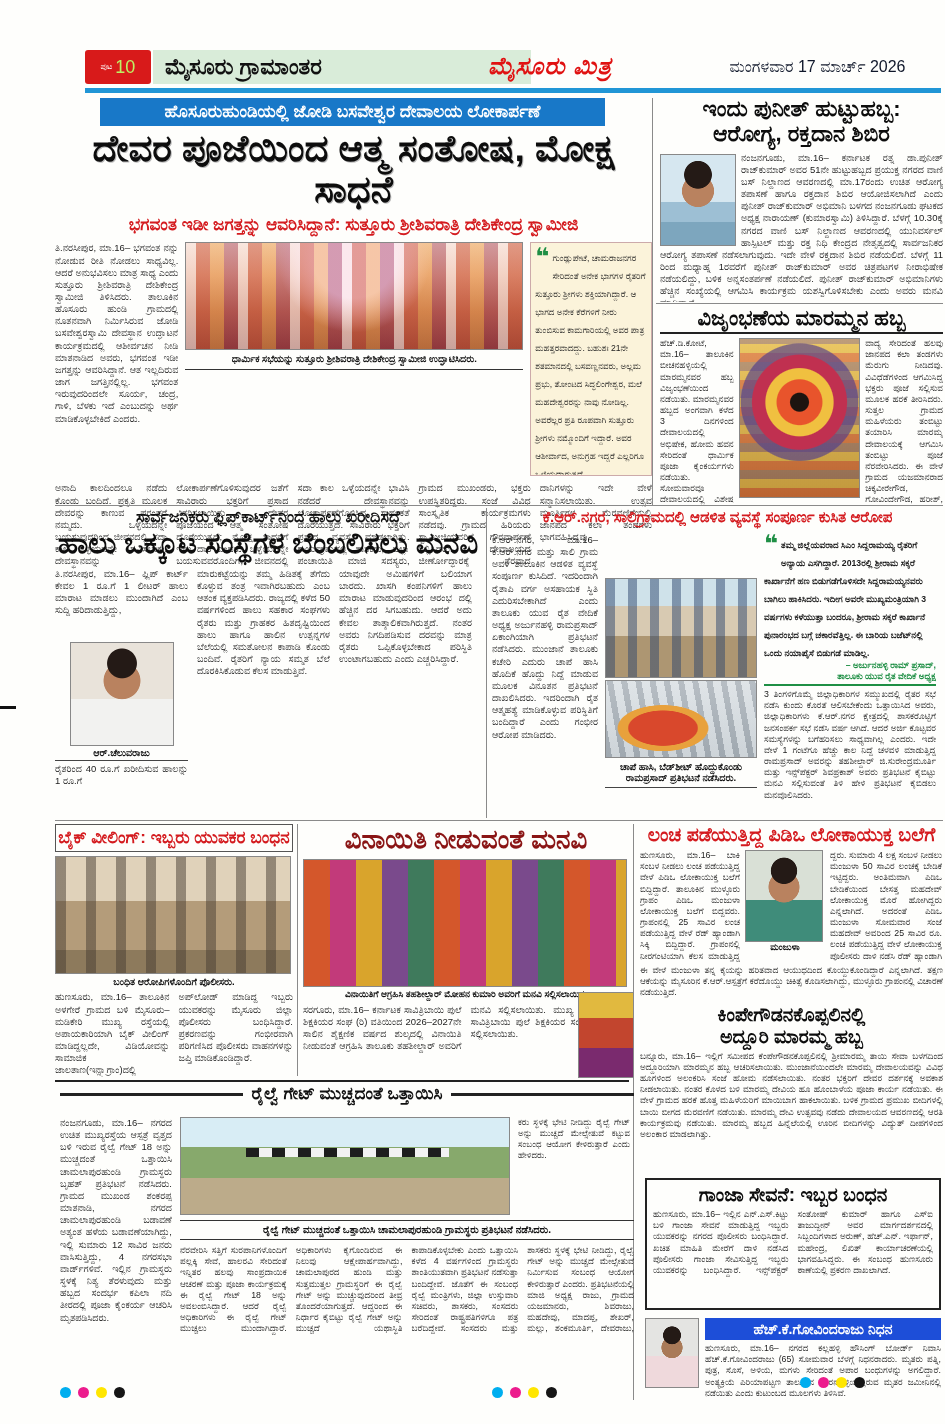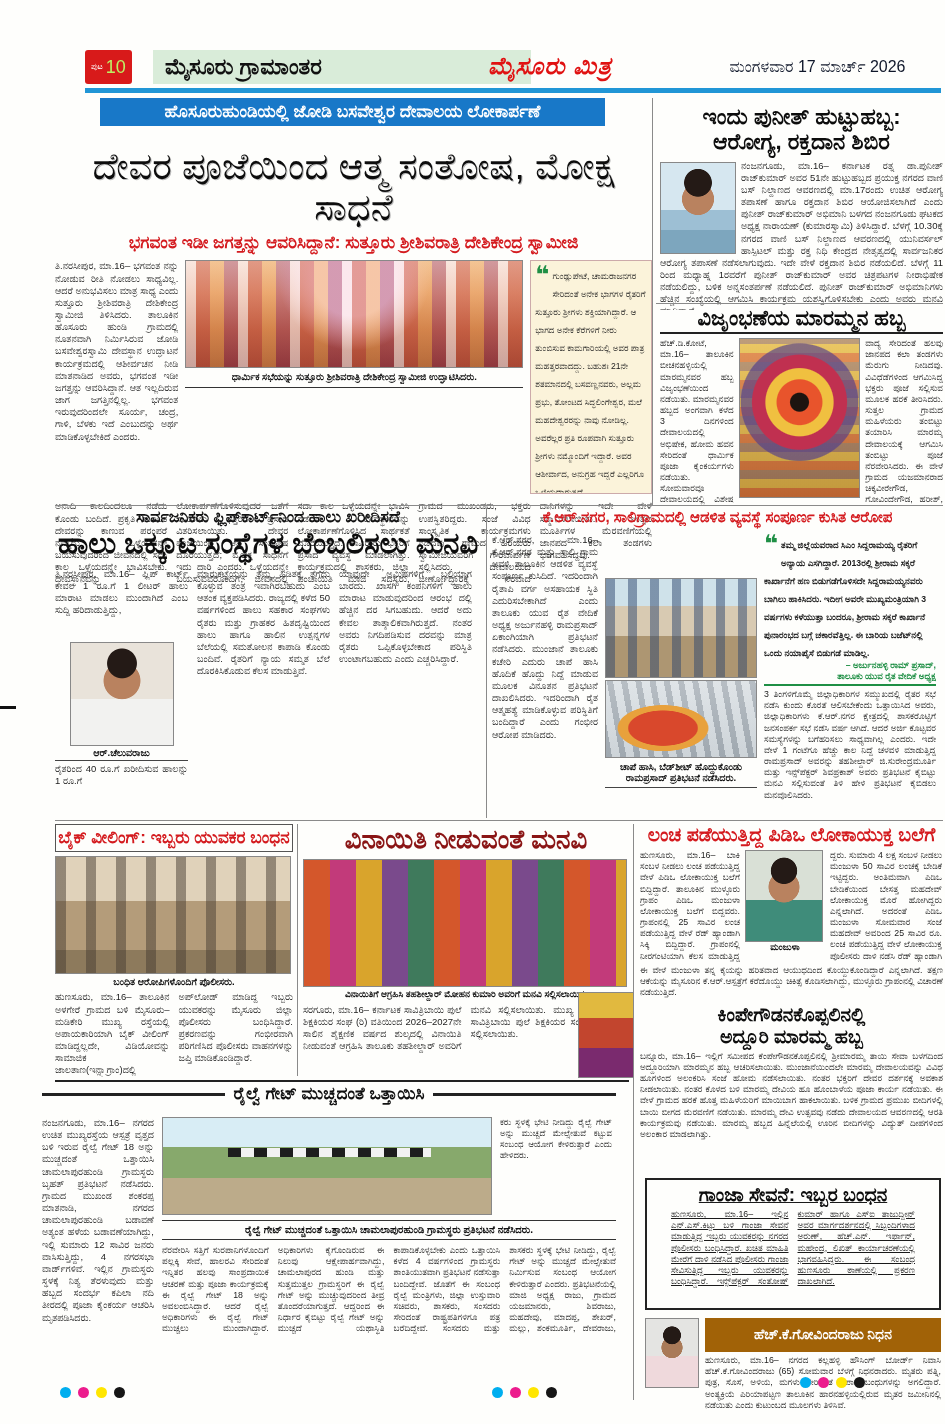--- a/index.html
+++ b/index.html
@@ -63,60 +63,60 @@
     radial-gradient(circle at 50% 24%, #241a16 0 15%, transparent 16%),
     radial-gradient(circle at 50% 42%, #a97a58 0 22%, transparent 23%),
     linear-gradient(180deg,#e4e4e2 0 55%,#efd9dc 55%);}
 </style>
 </head>
 <body>
 
 <div id="paper">
 
   <div class="abs" style="left:0;top:0;width:945px;height:96px;">
-    <div class="abs" style="left:85px;top:50px;width:47px;height:34px;background:#d81a1a;border-radius:3px;display:flex;align-items:center;justify-content:center;">
+    <div class="abs" style="left:85px;top:50px;width:66px;height:34px;background:#d81a1a;border-radius:3px;display:flex;align-items:center;justify-content:center;">
       <span style="color:#fff;font-size:8px;margin-right:3px;">ಪುಟ</span>
       <span style="color:#bef264;font-size:18px;font-weight:normal;line-height:1;">10</span>
     </div>
     <div class="abs" style="left:153px;top:50px;width:378px;height:34px;background:#d9ecd9;display:flex;align-items:center;">
       <span style="font-size:22px;font-weight:bold;color:#111;padding-left:12px;">ಮೈಸೂರು ಗ್ರಾಮಾಂತರ</span>
     </div>
     <div class="abs c" style="left:440px;top:52px;width:220px;">
       <span style="color:#e01212;font-size:24px;font-weight:bold;letter-spacing:1px;font-style:italic;">ಮೈಸೂರು ಮಿತ್ರ</span>
     </div>
     <div class="abs c" style="left:695px;top:58px;width:245px;font-size:16px;color:#0f172a;">ಮಂಗಳವಾರ 17 ಮಾರ್ಚ್ 2026</div>
     <div class="abs" style="left:85px;top:88px;width:856px;height:5px;background:#2196d6;"></div>
   </div>
 
   <div class="abs" style="left:0;top:706px;width:16px;height:3px;background:#111;"></div>
 
   <div class="abs" style="left:55px;top:98px;width:597px;height:407px;">
     <div style="margin-left:45px;width:505px;height:28px;background:#1878c8;display:flex;align-items:center;justify-content:center;">
       <span style="color:#fff;font-size:17px;font-weight:bold;">ಹೊಸೂರುಹುಂಡಿಯಲ್ಲಿ ಜೋಡಿ ಬಸವೇಶ್ವರ ದೇವಾಲಯ ಲೋಕಾರ್ಪಣೆ</span>
     </div>
-    <div class="c" style="font-size:37px;font-weight:400;color:#0d0d0d;margin-top:21px;line-height:1.1;text-shadow:1px 1px 0 #bbb;">ದೇವರ ಪೂಜೆಯಿಂದ ಆತ್ಮ ಸಂತೋಷ, ಮೋಕ್ಷ ಸಾಧನೆ</div>
+    <div class="c" style="font-size:37px;font-weight:700;color:#0d0d0d;margin-top:3px;line-height:1.1;text-shadow:1px 1px 0 #bbb;">ದೇವರ ಪೂಜೆಯಿಂದ ಆತ್ಮ ಸಂತೋಷ, ಮೋಕ್ಷ ಸಾಧನೆ</div>
     <div class="c" style="font-size:17px;font-weight:bold;color:#d41b1f;margin-top:5px;">ಭಗವಂತ ಇಡೀ ಜಗತ್ತನ್ನು ಆವರಿಸಿದ್ದಾನೆ: ಸುತ್ತೂರು ಶ್ರೀಶಿವರಾತ್ರಿ ದೇಶಿಕೇಂದ್ರ ಸ್ವಾಮೀಜಿ</div>
     <div style="display:flex;margin-top:7px;gap:7px;">
       <div class="bt j" style="width:128px;height:230px;">ತಿ.ನರಸೀಪುರ, ಮಾ.16– ಭಗವಂತ ನನ್ನು ನೋಡುವ ರೀತಿ ನೋಡಲು ಸಾಧ್ಯವಿಲ್ಲ. ಆದರೆ ಅನುಭವಿಸಲು ಮಾತ್ರ ಸಾಧ್ಯ ಎಂದು ಸುತ್ತೂರು ಶ್ರೀಶಿವರಾತ್ರಿ ದೇಶಿಕೇಂದ್ರ ಸ್ವಾಮೀಜಿ ತಿಳಿಸಿದರು. ತಾಲೂಕಿನ ಹೊಸೂರು ಹುಂಡಿ ಗ್ರಾಮದಲ್ಲಿ ನೂತನವಾಗಿ ನಿರ್ಮಿಸಿರುವ ಜೋಡಿ ಬಸವೇಶ್ವರಸ್ವಾಮಿ ದೇವಸ್ಥಾನ ಉದ್ಘಾಟನೆ ಕಾರ್ಯಕ್ರಮದಲ್ಲಿ ಆಶೀರ್ವಚನ ನೀಡಿ ಮಾತನಾಡಿದ ಅವರು, ಭಗವಂತ ಇಡೀ ಜಗತ್ತನ್ನು ಆವರಿಸಿದ್ದಾನೆ. ಆತ ಇಲ್ಲದಿರುವ ಜಾಗ ಜಗತ್ತಿನಲ್ಲಿಲ್ಲ. ಭಗವಂತ ಇರುವುದರಿಂದಲೇ ಸೂರ್ಯ, ಚಂದ್ರ, ಗಾಳಿ, ಬೆಳಕು ಇದೆ ಎಂಬುದನ್ನು ಅರ್ಥ ಮಾಡಿಕೊಳ್ಳಬೇಕಿದೆ ಎಂದರು.</div>
       <div style="width:338px;">
         <div class="photo p-temple" style="width:338px;height:108px;"></div>
         <div class="cap c" style="margin-top:3px;border-bottom:1px solid #333;padding-bottom:4px;">ಧಾರ್ಮಿಕ ಸಭೆಯನ್ನು ಸುತ್ತೂರು ಶ್ರೀಶಿವರಾತ್ರಿ ದೇಶಿಕೇಂದ್ರ ಸ್ವಾಮೀಜಿ ಉದ್ಘಾಟಿಸಿದರು.</div>
       </div>
       <div style="width:116px;height:224px;background:#fbf3da;border:1px solid #caa;padding:4px;overflow:hidden;">
         <span class="qmark">❝</span>
         <span class="bts j" style="display:inline;font-size:8.6px;">ಗುಂಡ್ಲುಪೇಟೆ, ಚಾಮರಾಜನಗರ ಸೇರಿದಂತೆ ಅನೇಕ ಭಾಗಗಳ ರೈತರಿಗೆ ಸುತ್ತೂರು ಶ್ರೀಗಳು ಶಕ್ತಿಯಾಗಿದ್ದಾರೆ. ಆ ಭಾಗದ ಅನೇಕ ಕೆರೆಗಳಿಗೆ ನೀರು ತುಂಬಿಸುವ ಕಾಮಗಾರಿಯಲ್ಲಿ ಅವರ ಪಾತ್ರ ಮಹತ್ತರವಾದದ್ದು. ಬಹುಶಃ 21ನೇ ಶತಮಾನದಲ್ಲಿ ಬಸವಣ್ಣನವರು, ಅಲ್ಲಮ ಪ್ರಭು, ತೋಂಟದ ಸಿದ್ಧಲಿಂಗೇಶ್ವರ, ಮಲೆ ಮಹದೇಶ್ವರರನ್ನು ನಾವು ನೋಡಿಲ್ಲ. ಅವರೆಲ್ಲರ ಪ್ರತಿ ರೂಪವಾಗಿ ಸುತ್ತೂರು ಶ್ರೀಗಳು ನಮ್ಮೊಂದಿಗೆ ಇದ್ದಾರೆ. ಅವರ ಆಶೀರ್ವಾದ, ಅನುಗ್ರಹ ಇದ್ದರೆ ಎಲ್ಲರಿಗೂ ಒಳ್ಳೆಯದಾಗುತ್ತದೆ.</span>
         
       </div>
     </div>
     <div class="bt j cols5" style="margin-top:6px;height:152px;">ಅನಾದಿ ಕಾಲದಿಂದಲೂ ನಡೆದು ಕೊಂಡು ಬಂದಿದೆ. ಪ್ರಕೃತಿ ಮೂಲಕ ದೇವರನ್ನು ಕಾಣುವ ಪರಂಪರೆ ನಮ್ಮದು. ಒಳ್ಳೆಯದನ್ನೇ ಬಯಸುವುದರಿಂದ ಜೀವನದಲ್ಲಿ ಸದಾ ಕಾಲ ಒಳ್ಳೆಯದನ್ನೇ ಭಾವಿಸಬೇಕು. ದೇವಸ್ಥಾನವನ್ನು ಲೋಕಾರ್ಪಣೆಗೊಳಿಸುವುದರ ಜತೆಗೆ ಸಾವಿರಾರು ಭಕ್ತರಿಗೆ ಪ್ರಸಾದ ವಿತರಿಸಲಾಯಿತು. ದೇವರ ಪೂಜೆಯಿಂದ ಆತ್ಮ ಸಂತೋಷ ದೊರೆಯುತ್ತದೆ; ಮೋಕ್ಷ ಸಾಧನೆಗೆ ಇದು ದಾರಿ ಎಂದರು. ಒಳ್ಳೆಯದನ್ನೇ ಬಯಸುವವರೊಂದಿಗೆ, ಜೀವನದಲ್ಲಿ ಸದಾ ಕಾಲ ಒಳ್ಳೆಯದನ್ನೇ ಭಾವಿಸಿ ನಡೆದರೆ ದೇವಸ್ಥಾನವನ್ನು ಲೋಕಾರ್ಪಣೆಗೊಳಿಸಿದ ಸಾರ್ಥಕತೆ ದೊರೆಯುತ್ತದೆ. ಸಾವಿರಾರು ಭಕ್ತರಿಗೆ ಪ್ರಸಾದ ವ್ಯವಸ್ಥೆ ಮಾಡಲಾಗಿತ್ತು. ಕಾರ್ಯಕ್ರಮದಲ್ಲಿ ಶಾಸಕರು, ಜಿಲ್ಲಾ ಪಂಚಾಯಿತಿ ಮಾಜಿ ಸದಸ್ಯರು, ಗ್ರಾಮದ ಮುಖಂಡರು, ಭಕ್ತರು ಉಪಸ್ಥಿತರಿದ್ದರು. ಸಂಜೆ ವಿವಿಧ ಸಾಂಸ್ಕೃತಿಕ ಕಾರ್ಯಕ್ರಮಗಳು ನಡೆದವು. ಗ್ರಾಮದ ಹಿರಿಯರು ಸ್ವಾಮೀಜಿಯವರಿಗೆ ಗೌರವಾರ್ಪಣೆ ಸಲ್ಲಿಸಿದರು. ದೇವಾಲಯದ ಜೀರ್ಣೋದ್ಧಾರಕ್ಕೆ ನೆರವಾದ ದಾನಿಗಳನ್ನು ಇದೇ ವೇಳೆ ಸನ್ಮಾನಿಸಲಾಯಿತು. ಉತ್ಸವ ಮೂರ್ತಿಗಳ ಮೆರವಣಿಗೆಯಲ್ಲಿ ಜಾನಪದ ಕಲಾ ತಂಡಗಳು ಭಾಗವಹಿಸಿದ್ದವು.</div>
   </div>
 
   <div class="abs vrule" style="left:652px;top:98px;height:407px;"></div>
 
-  <div class="abs" style="left:660px;top:104px;width:283px;height:204px;">
+  <div class="abs" style="left:660px;top:96px;width:283px;height:204px;">
     <div class="c" style="font-size:22px;font-weight:800;color:#0d0d0d;line-height:1.15;">ಇಂದು ಪುನೀತ್ ಹುಟ್ಟುಹಬ್ಬ:</div>
     <div class="c" style="font-size:22px;font-weight:800;color:#0d0d0d;line-height:1.15;">ಆರೋಗ್ಯ, ರಕ್ತದಾನ ಶಿಬಿರ</div>
     <div class="bt j" style="margin-top:5px;height:150px;">
       <div class="photo p-puneeth" style="float:left;width:76px;height:92px;margin:2px 5px 2px 0;"></div>
       <span>ನಂಜನಗೂಡು, ಮಾ.16– ಕರ್ನಾಟಕ ರತ್ನ ಡಾ.ಪುನೀತ್ ರಾಜ್‌ಕುಮಾರ್ ಅವರ 51ನೇ ಹುಟ್ಟುಹಬ್ಬದ ಪ್ರಯುಕ್ತ ನಗರದ ವಾಣಿ ಬಸ್ ನಿಲ್ದಾಣದ ಆವರಣದಲ್ಲಿ ಮಾ.17ರಂದು ಉಚಿತ ಆರೋಗ್ಯ ತಪಾಸಣೆ ಹಾಗೂ ರಕ್ತದಾನ ಶಿಬಿರ ಆಯೋಜಿಸಲಾಗಿದೆ ಎಂದು ಪುನೀತ್ ರಾಜ್‌ಕುಮಾರ್ ಅಭಿಮಾನಿ ಬಳಗದ ನಂಜನಗೂಡು ಘಟಕದ ಅಧ್ಯಕ್ಷ ನಾರಾಯಣ್ (ಕುಮಾರಸ್ವಾಮಿ) ತಿಳಿಸಿದ್ದಾರೆ. ಬೆಳಗ್ಗೆ 10.30ಕ್ಕೆ ನಗರದ ವಾಣಿ ಬಸ್ ನಿಲ್ದಾಣದ ಆವರಣದಲ್ಲಿ ಯುನಿವರ್ಸಲ್ ಹಾಸ್ಪಿಟಲ್ ಮತ್ತು ರಕ್ತ ನಿಧಿ ಕೇಂದ್ರದ ನೇತೃತ್ವದಲ್ಲಿ ಸಾರ್ವಜನಿಕರ ಆರೋಗ್ಯ ತಪಾಸಣೆ ನಡೆಸಲಾಗುವುದು. ಇದೇ ವೇಳೆ ರಕ್ತದಾನ ಶಿಬಿರ ನಡೆಯಲಿದೆ. ಬೆಳಗ್ಗೆ 11 ರಿಂದ ಮಧ್ಯಾಹ್ನ 1ರವರೆಗೆ ಪುನೀತ್ ರಾಜ್‌ಕುಮಾರ್ ಅವರ ಚಿತ್ರಪಟಗಳ ನೀರಾಭಿಷೇಕ ನಡೆಯಲಿದ್ದು, ಬಳಿಕ ಅನ್ನಸಂತರ್ಪಣೆ ನಡೆಯಲಿದೆ. ಪುನೀತ್ ರಾಜ್‌ಕುಮಾರ್ ಅಭಿಮಾನಿಗಳು ಹೆಚ್ಚಿನ ಸಂಖ್ಯೆಯಲ್ಲಿ ಆಗಮಿಸಿ ಕಾರ್ಯಕ್ರಮ ಯಶಸ್ವಿಗೊಳಿಸಬೇಕು ಎಂದು ಅವರು ಮನವಿ ಮಾಡಿದ್ದಾರೆ.</span>
     </div>
   </div>
 
   <div class="abs hrule" style="left:656px;top:303px;width:287px;"></div>
 
@@ -206,47 +206,47 @@
 
   <div class="abs" style="left:640px;top:1004px;width:303px;height:168px;">
     <div class="photo p-fest" style="position:absolute;left:-62px;top:-12px;width:56px;height:86px;"></div>
     <div class="c" style="font-size:19px;font-weight:800;color:#0d0d0d;line-height:1.15;">ಕಿಂಪೇಗೌಡನಕೊಪ್ಪಲಿನಲ್ಲಿ</div>
     <div class="c" style="font-size:19px;font-weight:800;color:#0d0d0d;line-height:1.15;">ಅದ್ದೂರಿ ಮಾರಮ್ಮ ಹಬ್ಬ</div>
     <div class="bts j" style="margin-top:3px;height:118px;">ಬನ್ನೂರು, ಮಾ.16– ಇಲ್ಲಿಗೆ ಸಮೀಪದ ಕೆಂಪೇಗೌಡನಕೊಪ್ಪಲಿನಲ್ಲಿ ಶ್ರೀಮಾರಮ್ಮ ತಾಯಿ ಸೇವಾ ಬಳಗದಿಂದ ಅದ್ದೂರಿಯಾಗಿ ಮಾರಮ್ಮನ ಹಬ್ಬ ಆಚರಿಸಲಾಯಿತು. ಮುಂಜಾನೆಯಿಂದಲೇ ಮಾರಮ್ಮ ದೇವಾಲಯವನ್ನು ವಿವಿಧ ಹೂಗಳಿಂದ ಅಲಂಕರಿಸಿ ಸಂಜೆ ಹೋಮ ನಡೆಸಲಾಯಿತು. ನಂತರ ಭಕ್ತರಿಗೆ ದೇವರ ದರ್ಶನಕ್ಕೆ ಅವಕಾಶ ನೀಡಲಾಯಿತು. ನಂತರ ಕೊಳದ ಬಳಿ ಮಾರಮ್ಮ ದೇವಿಯ ಹೂ ಹೊಂಬಾಳೆಯ ಪೂಜಾ ಕಾರ್ಯ ನಡೆಯಿತು. ಈ ವೇಳೆ ಗ್ರಾಮದ ಹರಕೆ ಹೊತ್ತ ಮಹಿಳೆಯರಿಗೆ ಮಾಯಿಬಾಗ ಹಾಕಲಾಯಿತು. ಬಳಿಕ ಗ್ರಾಮದ ಪ್ರಮುಖ ಬೀದಿಗಳಲ್ಲಿ ಬಾಯಿ ಬೀಗದ ಮೆರವಣಿಗೆ ನಡೆಯಿತು. ಮಾರಮ್ಮ ದೇವಿ ಉತ್ಸವವು ನಡೆದು ದೇವಾಲಯದ ಆವರಣದಲ್ಲಿ ಆರತಿ ಕಾರ್ಯಕ್ರಮವು ನಡೆಯಿತು. ಮಾರಮ್ಮ ಹಬ್ಬದ ಹಿನ್ನೆಲೆಯಲ್ಲಿ ಊರಿನ ಬೀದಿಗಳನ್ನು ವಿದ್ಯುತ್ ದೀಪಗಳಿಂದ ಅಲಂಕಾರ ಮಾಡಲಾಗಿತ್ತು.</div>
   </div>
 
   <div class="abs hrule" style="left:55px;top:1080px;width:574px;height:2px;background:#222;"></div>
 
-  <div class="abs" style="left:42px;top:1084px;width:574px;height:316px;">
+  <div class="abs" style="left:60px;top:1084px;width:574px;height:316px;">
     <div style="display:flex;align-items:center;gap:8px;">
       <div class="rule" style="flex:1;height:3px;"></div>
       <div class="c" style="font-size:17px;font-weight:800;color:#111;white-space:nowrap;">ರೈಲ್ವೆ ಗೇಟ್ ಮುಚ್ಚದಂತೆ ಒತ್ತಾಯಿಸಿ</div>
       <div class="rule" style="flex:1;height:3px;"></div>
     </div>
     <div style="display:flex;gap:8px;margin-top:13px;">
       <div class="bt j" style="width:112px;height:218px;">ನಂಜನಗೂಡು, ಮಾ.16– ನಗರದ ಉಚಿತ ಮುಖ್ಯರಸ್ತೆಯ ಆಸ್ಪತ್ರೆ ವೃತ್ತದ ಬಳಿ ಇರುವ ರೈಲ್ವೆ ಗೇಟ್ 18 ಅನ್ನು ಮುಚ್ಚದಂತೆ ಒತ್ತಾಯಿಸಿ ಚಾಮಲಾಪುರಹುಂಡಿ ಗ್ರಾಮಸ್ಥರು ಬೃಹತ್ ಪ್ರತಿಭಟನೆ ನಡೆಸಿದರು. ಗ್ರಾಮದ ಮುಖಂಡ ಶಂಕರಪ್ಪ ಮಾತನಾಡಿ, ನಗರದ ಚಾಮಲಾಪುರಹುಂಡಿ ಬಡಾವಣೆ ಅತ್ಯಂತ ಹಳೆಯ ಬಡಾವಣೆಯಾಗಿದ್ದು, ಇಲ್ಲಿ ಸುಮಾರು 12 ಸಾವಿರ ಜನರು ವಾಸಿಸುತ್ತಿದ್ದು, 4 ನಗರಸಭಾ ವಾರ್ಡ್‌ಗಳಿವೆ. ಇಲ್ಲಿನ ಗ್ರಾಮಸ್ಥರು ಸ್ಥಳಕ್ಕೆ ನಿತ್ಯ ತೆರಳುವುದು ಮತ್ತು ಹಬ್ಬದ ಸಂದರ್ಭ ಕಪಿಲಾ ನದಿ ತೀರದಲ್ಲಿ ಪೂಜಾ ಕೈಂಕರ್ಯ ಆಚರಿಸಿ ಮೃತಪಡಿಸಿದರು.</div>
       <div style="width:454px;">
         <div style="display:flex;gap:8px;">
           <div class="photo p-rail" style="width:330px;height:98px;"></div>
           <div class="bts j" style="width:112px;height:100px;font-size:8.6px;">ಕರು ಸ್ಥಳಕ್ಕೆ ಭೇಟಿ ನೀಡಿದ್ದು ರೈಲ್ವೆ ಗೇಟ್ ಅನ್ನು ಮುಚ್ಚದೆ ಮೇಲ್ಸೇತುವೆ ಕಟ್ಟುವ ಸಂಬಂಧ ಆಯೋಗ ಕೇಳಿರುತ್ತಾರೆ ಎಂದು ಹೇಳಿದರು.</div>
         </div>
         <div class="cap c" style="border-top:1px solid #333;border-bottom:1px solid #333;padding:3px 0;margin-top:3px;font-size:10px;">ರೈಲ್ವೆ ಗೇಟ್ ಮುಚ್ಚದಂತೆ ಒತ್ತಾಯಿಸಿ ಚಾಮಲಾಪುರಹುಂಡಿ ಗ್ರಾಮಸ್ಥರು ಪ್ರತಿಭಟನೆ ನಡೆಸಿದರು.</div>
         <div class="bts j cols4" style="margin-top:5px;height:92px;">ನೆರವೇರಿಸಿ ಸತ್ತಿಗೆ ಸುರಪಾನಿಗಳೊಂದಿಗೆ ಪಲ್ಲಕ್ಕಿ ಸೇವೆ, ಹಾಲರವಿ ಸೇರಿದಂತೆ ಇನ್ನಿತರ ಹಲವು ಸಾಂಪ್ರದಾಯಿಕ ಆಚರಣೆ ಮತ್ತು ಪೂಜಾ ಕಾರ್ಯಕ್ರಮಕ್ಕೆ ಈ ರೈಲ್ವೆ ಗೇಟ್ 18 ಅನ್ನು ಅವಲಂಬಿಸಿದ್ದಾರೆ. ಆದರೆ ರೈಲ್ವೆ ಅಧಿಕಾರಿಗಳು ಈ ರೈಲ್ವೆ ಗೇಟ್ ಮುಚ್ಚಲು ಮುಂದಾಗಿದ್ದಾರೆ. ಅಧಿಕಾರಿಗಳು ಕೈಗೊಂಡಿರುವ ಈ ನಿಲುವು ಆಕ್ಷೇಪಾರ್ಹವಾಗಿದ್ದು, ಚಾಮಲಾಪುರದ ಹುಂಡಿ ಮತ್ತು ಸುತ್ತಮುತ್ತಲ ಗ್ರಾಮಸ್ಥರಿಗೆ ಈ ರೈಲ್ವೆ ಗೇಟ್ ಅನ್ನು ಮುಚ್ಚುವುದರಿಂದ ತೀವ್ರ ತೊಂದರೆಯಾಗುತ್ತದೆ. ಆದ್ದರಿಂದ ಈ ನಿರ್ಧಾರ ಕೈಬಿಟ್ಟು ರೈಲ್ವೆ ಗೇಟ್ ಅನ್ನು ಮುಚ್ಚದೆ ಯಥಾಸ್ಥಿತಿ ಕಾಪಾಡಿಕೊಳ್ಳಬೇಕು ಎಂದು ಒತ್ತಾಯಿಸಿ ಕಳೆದ 4 ವರ್ಷಗಳಿಂದ ಗ್ರಾಮಸ್ಥರು ಶಾಂತಿಯುತವಾಗಿ ಪ್ರತಿಭಟನೆ ನಡೆಸುತ್ತಾ ಬಂದಿದ್ದೇವೆ. ಜೊತೆಗೆ ಈ ಸಂಬಂಧ ರೈಲ್ವೆ ಮಂತ್ರಿಗಳು, ಜಿಲ್ಲಾ ಉಸ್ತುವಾರಿ ಸಚಿವರು, ಶಾಸಕರು, ಸಂಸದರು ಸೇರಿದಂತೆ ರಾಷ್ಟ್ರಪತಿಗಳಿಗೂ ಪತ್ರ ಬರೆದಿದ್ದೇವೆ. ಸಂಸದರು ಮತ್ತು ಶಾಸಕರು ಸ್ಥಳಕ್ಕೆ ಭೇಟಿ ನೀಡಿದ್ದು, ರೈಲ್ವೆ ಗೇಟ್ ಅನ್ನು ಮುಚ್ಚದೆ ಮೇಲ್ಸೇತುವೆ ನಿರ್ಮಿಸುವ ಸಂಬಂಧ ಆಯೋಗ ಕೇಳಿರುತ್ತಾರೆ ಎಂದರು. ಪ್ರತಿಭಟನೆಯಲ್ಲಿ ಮಾಜಿ ಅಧ್ಯಕ್ಷ ರಾಜು, ಗ್ರಾಮದ ಯಜಮಾನರು, ಶಿವರಾಜು, ಮಹದೇವು, ಮಾದಪ್ಪ, ಶೇಖರ್, ಮಲ್ಲು, ಶಂಕಮೂರ್ತಿ, ದೇವರಾಜು, ಬಸವಣ್ಣ, ರಂಗಯ್ಯ, ಶ್ರೀಶಂಕರ, ರಾಜಪ್ಪ, ಬಸವಣ್ಣ, ಪುಟ್ಟಸ್ವಾಮಿ, ಕಾರ್ತಿಕ್ ಸೇರಿದಂತೆ ಗ್ರಾಮಸ್ಥರು ಭಾಗವಹಿಸಿದ್ದರು.</div>
       </div>
     </div>
   </div>
 
-  <div class="abs" style="left:645px;top:1178px;width:296px;height:132px;border:2px solid #222;padding:4px 24px;box-sizing:border-box;text-decoration:underline;">
+  <div class="abs" style="left:645px;top:1178px;width:296px;height:132px;border:2px solid #222;padding:4px 6px;box-sizing:border-box;">
     <div class="c" style="font-size:19px;font-weight:800;color:#0d0d0d;">ಗಾಂಜಾ ಸೇವನೆ: ಇಬ್ಬರ ಬಂಧನ</div>
     <div class="bts j cols2" style="margin-top:3px;height:94px;">ಹುಣಸೂರು, ಮಾ.16– ಇಲ್ಲಿನ ಎನ್.ಎಸ್.ಕಿಟ್ಟು ಬಳಿ ಗಾಂಜಾ ಸೇವನೆ ಮಾಡುತ್ತಿದ್ದ ಇಬ್ಬರು ಯುವಕರನ್ನು ನಗರದ ಪೊಲೀಸರು ಬಂಧಿಸಿದ್ದಾರೆ. ಖಚಿತ ಮಾಹಿತಿ ಮೇರೆಗೆ ದಾಳಿ ನಡೆಸಿದ ಪೊಲೀಸರು ಗಾಂಜಾ ಸೇವಿಸುತ್ತಿದ್ದ ಇಬ್ಬರು ಯುವಕರನ್ನು ಬಂಧಿಸಿದ್ದಾರೆ. ಇನ್ಸ್‌ಪೆಕ್ಟರ್ ಸಂತೋಷ್ ಕುಮಾರ್ ಹಾಗೂ ಎಸ್‌ಐ ತಾಜುದ್ದೀನ್ ಅವರ ಮಾರ್ಗದರ್ಶನದಲ್ಲಿ ಸಿಬ್ಬಂದಿಗಳಾದ ಅರುಣ್, ಹೆಚ್.ಎನ್. ಇರ್ಫಾನ್, ಮಹೇಂದ್ರ, ಲಿಖಿತ್ ಕಾರ್ಯಾಚರಣೆಯಲ್ಲಿ ಭಾಗವಹಿಸಿದ್ದರು. ಈ ಸಂಬಂಧ ಹುಣಸೂರು ಠಾಣೆಯಲ್ಲಿ ಪ್ರಕರಣ ದಾಖಲಾಗಿದೆ.</div>
   </div>
 
   <div class="abs" style="left:645px;top:1318px;width:296px;height:88px;">
     <div class="photo p-obit" style="position:absolute;left:0;top:0;width:54px;height:70px;"></div>
-    <div style="margin-left:60px;background:#a16207;height:34px;display:flex;align-items:center;justify-content:center;font-family:Liberation Serif, serif;">
+    <div style="margin-left:60px;background:#1d4ed8;height:22px;display:flex;align-items:center;justify-content:center;">
       <span style="color:#fff;font-size:14px;font-weight:bold;">ಹೆಚ್.ಕೆ.ಗೋವಿಂದರಾಜು ನಿಧನ</span>
     </div>
     <div class="bts j" style="margin-left:60px;margin-top:3px;height:60px;">ಹುಣಸೂರು, ಮಾ.16– ನಗರದ ಕಲ್ಲಹಳ್ಳಿ ಹೌಸಿಂಗ್ ಬೋರ್ಡ್ ನಿವಾಸಿ ಹೆಚ್.ಕೆ.ಗೋವಿಂದರಾಜು (65) ಸೋಮವಾರ ಬೆಳಗ್ಗೆ ನಿಧನರಾದರು. ಮೃತರು ಪತ್ನಿ, ಪುತ್ರ, ಸೊಸೆ, ಅಳಿಯ, ಮಗಳು ಸೇರಿದಂತೆ ಅಪಾರ ಬಂಧುಗಳನ್ನು ಅಗಲಿದ್ದಾರೆ. ಅಂತ್ಯಕ್ರಿಯೆ ಪಿರಿಯಾಪಟ್ಟಣ ತಾಲೂಕಿನ ಹಾರನಹಳ್ಳಿಯಲ್ಲಿರುವ ಮೃತರ ಜಮೀನಿನಲ್ಲಿ ನಡೆಯಿತು ಎಂದು ಕುಟುಂಬದ ಮೂಲಗಳು ತಿಳಿಸಿವೆ.</div>
   </div>
 
   <div class="abs cmyk" style="left:60px;top:1384px;">
     <span class="c1"></span><span class="c2"></span><span class="c3"></span><span class="c4"></span>
   </div>
   <div class="abs cmyk" style="left:492px;top:1384px;">
     <span class="c1"></span><span class="c2"></span><span class="c3"></span><span class="c4"></span>

